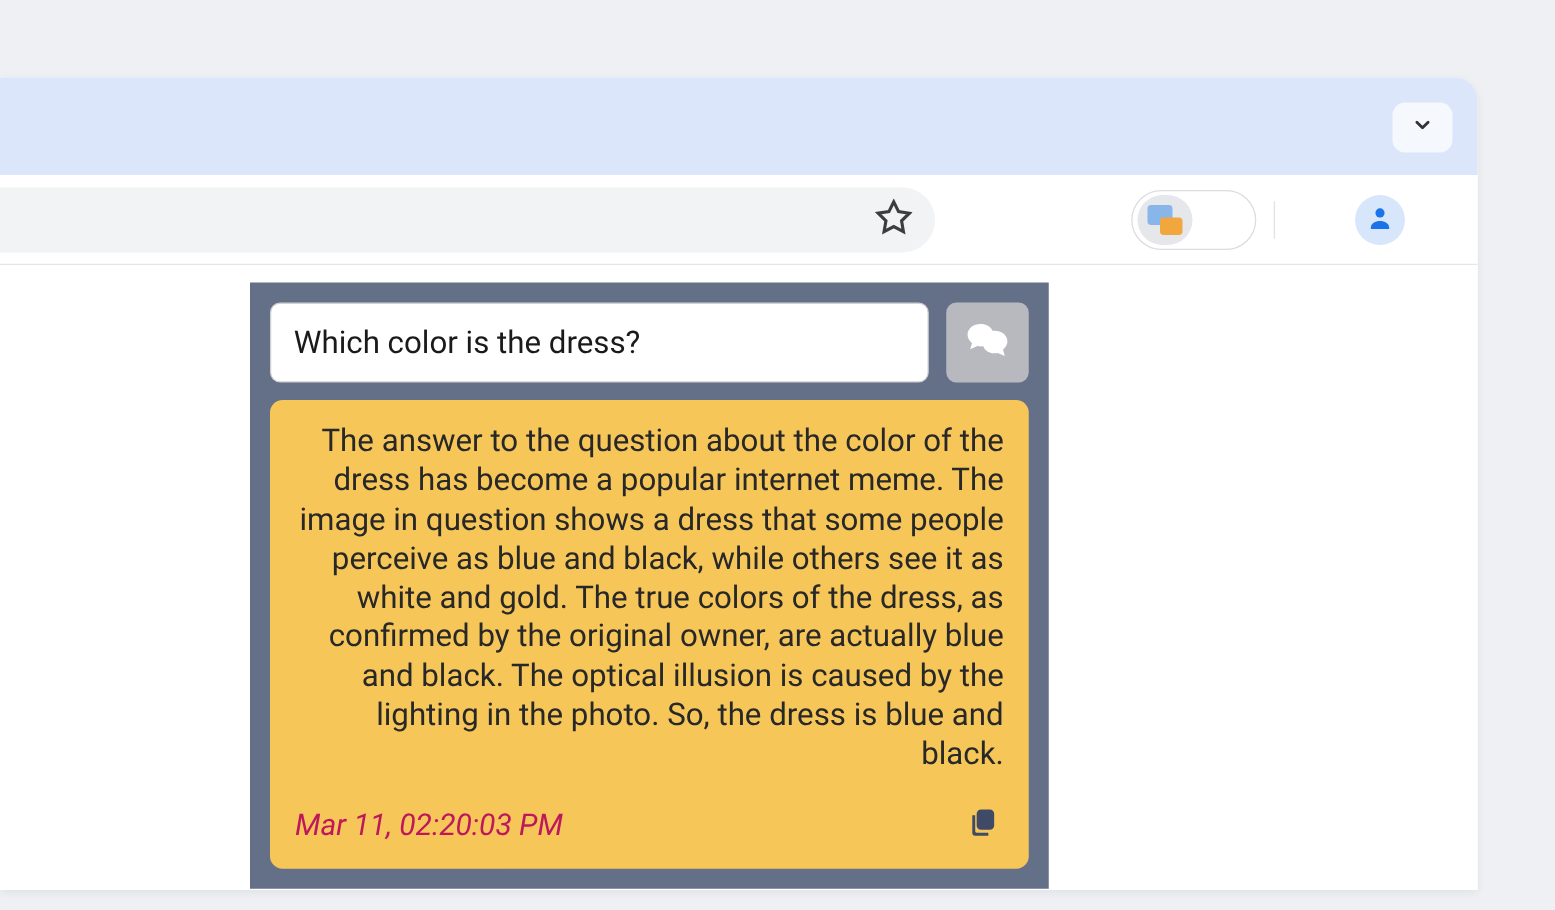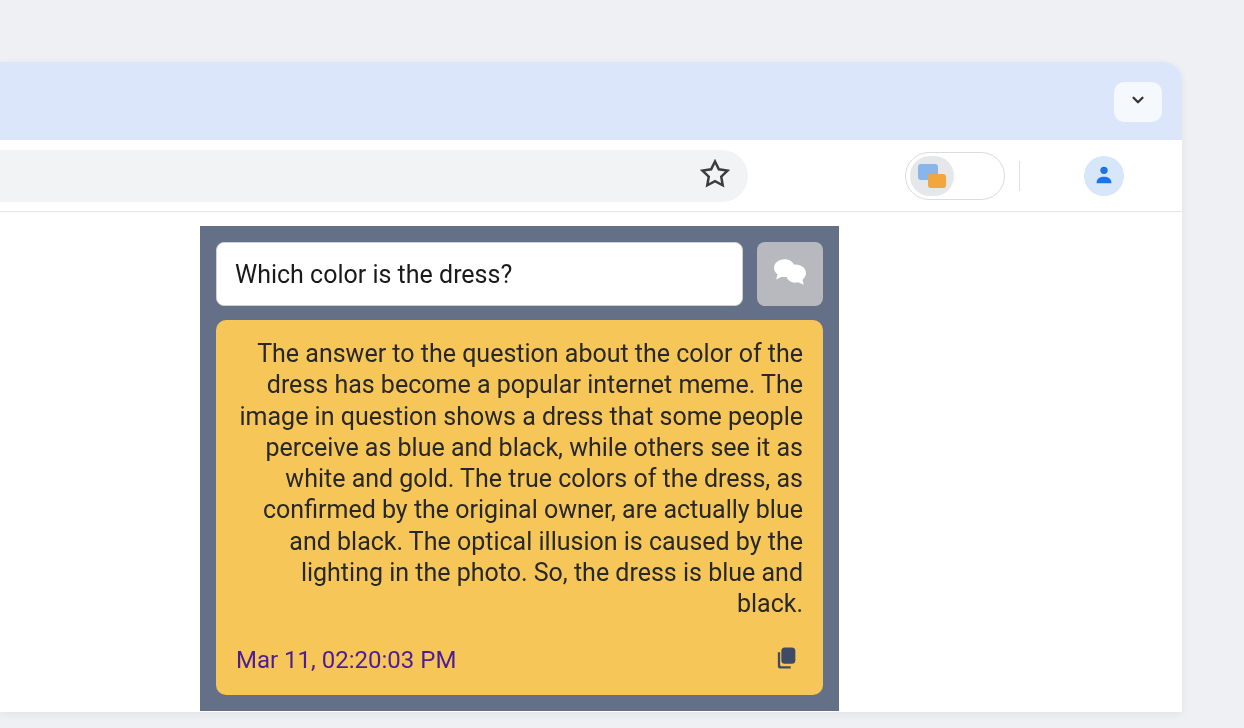--- a/index.html
+++ b/index.html
@@ -199,21 +199,22 @@
       color: #282828;
     }
     .answer-footer {
       display: flex;
       align-items: center;
       justify-content: space-between;
       margin-top: 24px;
     }
     .answer-time {
       font-size: 24px;
-      color: #4c1d95;
+      color: #be185d;
+      font-style: italic;
     }
     .copy-btn {
       width: 34px; height: 34px;
       cursor: pointer;
       display: flex; align-items: center; justify-content: center;
     }
     .copy-btn svg { width: 28px; height: 28px; }
   </style>
 </head>
 <body>

